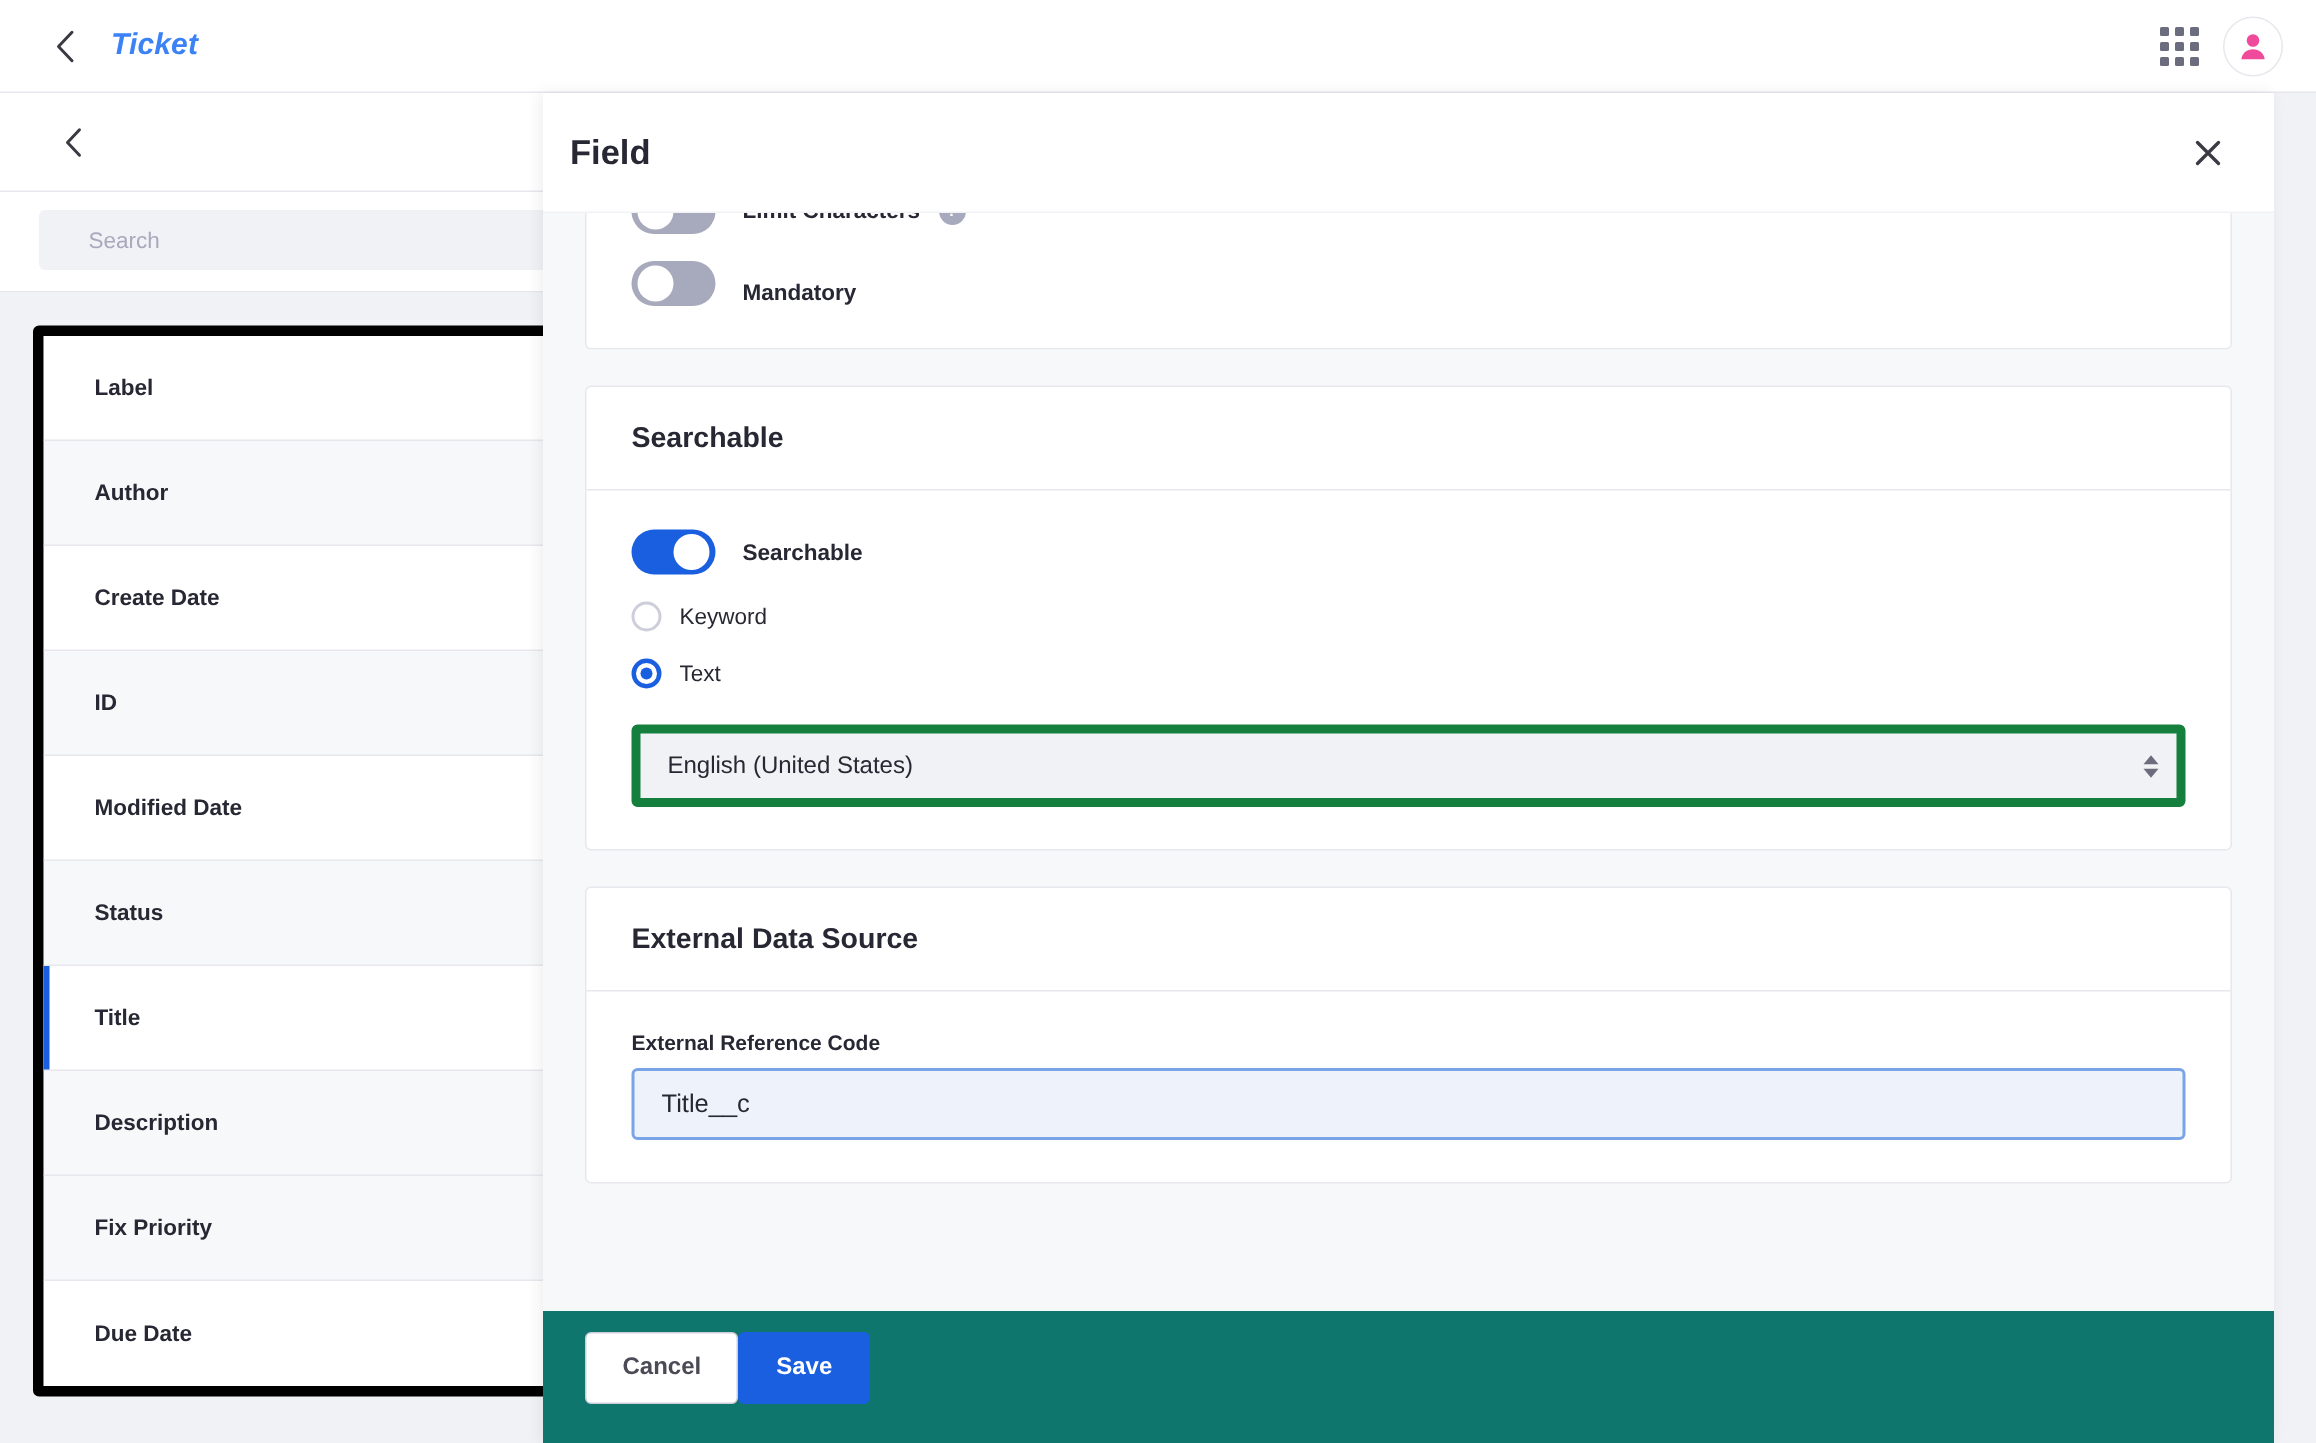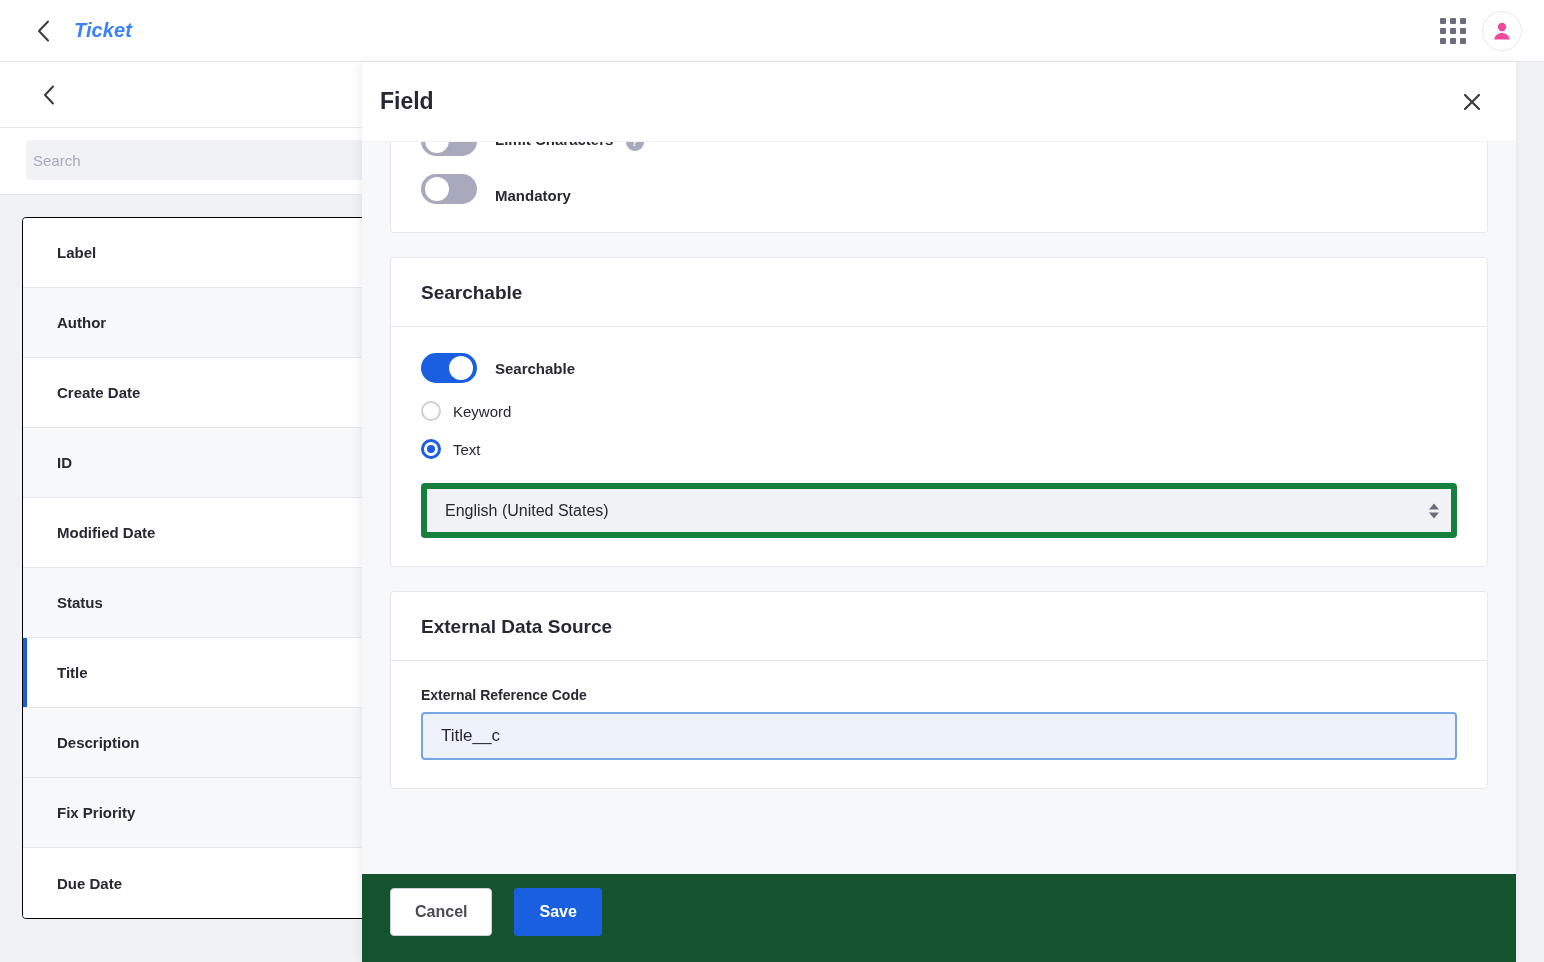--- a/index.html
+++ b/index.html
@@ -100,37 +100,37 @@
     padding: 12px 24px 14px 26px;
     border-bottom: 1px solid #e7e7ed;
   }
   .panel-search {
     height: 40px;
     background: #f1f2f5;
     border: 1px solid #f1f2f5;
     border-radius: 4px;
     display: flex;
     align-items: center;
-    padding: 0 6px;
+    padding: 0 32px;
   }
   .panel-search input {
     border: 0;
     outline: 0;
     background: transparent;
     font-family: inherit;
     font-size: 15px;
     color: #6b6c7e;
     width: 100%;
   }
   .panel-search input::placeholder { color: #a7a9bc; }
 
   .field-list {
     margin: 22px 0 0 22px;
     background: #7dd3fc;
-    border: 1px solid #000000;
+    border: 7px solid #000000;
     border-radius: 4px;
     width: 360px;
     overflow: hidden;
   }
   .field-row {
     height: 70px;
     display: flex;
     align-items: center;
     padding-left: 34px;
     font-size: 15px;
@@ -339,24 +339,23 @@
     border-radius: 4px;
     padding: 0 18px;
     font-family: inherit;
     font-size: 17px;
     color: #272833;
     outline: none;
   }
 
   
   .modal-footer {
-    background: #14532d;
+    background: #0f766e;
     padding: 14px 28px 26px 28px;
     display: flex;
-    gap: 22px;
     align-items: center;
   }
   .btn {
     height: 48px;
     border-radius: 4px;
     font-family: inherit;
     font-size: 16px;
     font-weight: bold;
     cursor: pointer;
     padding: 0 24px;

